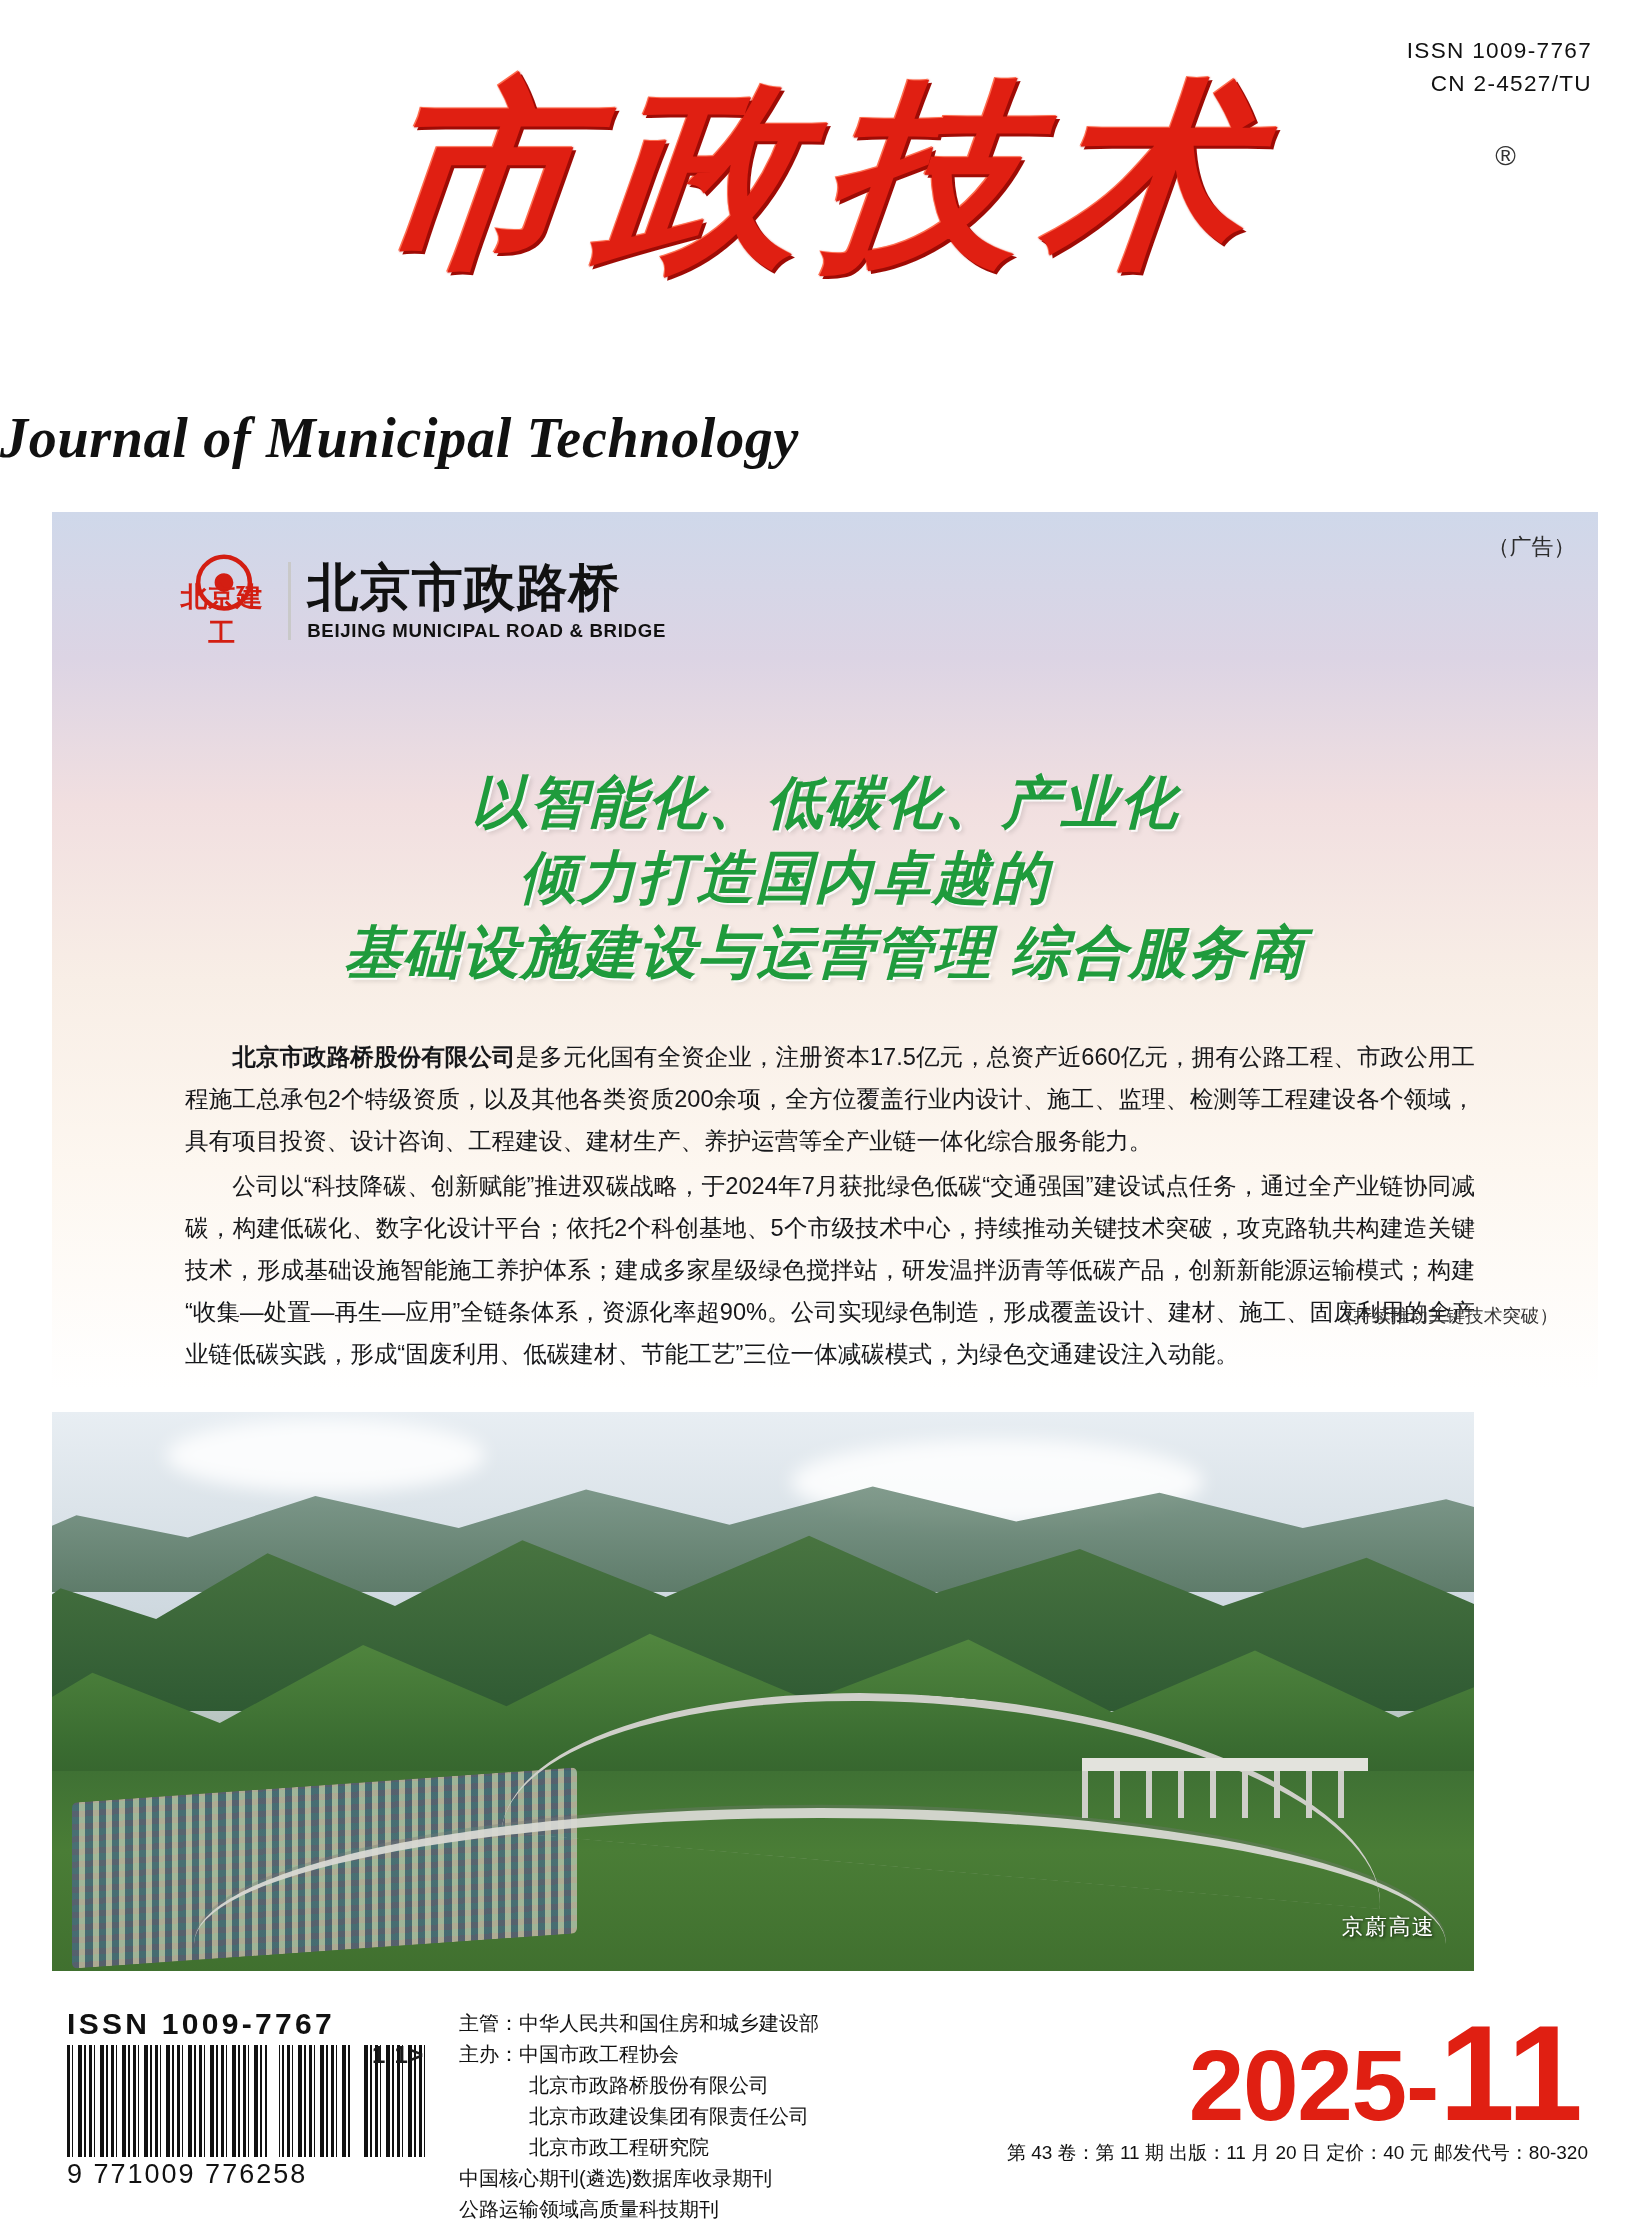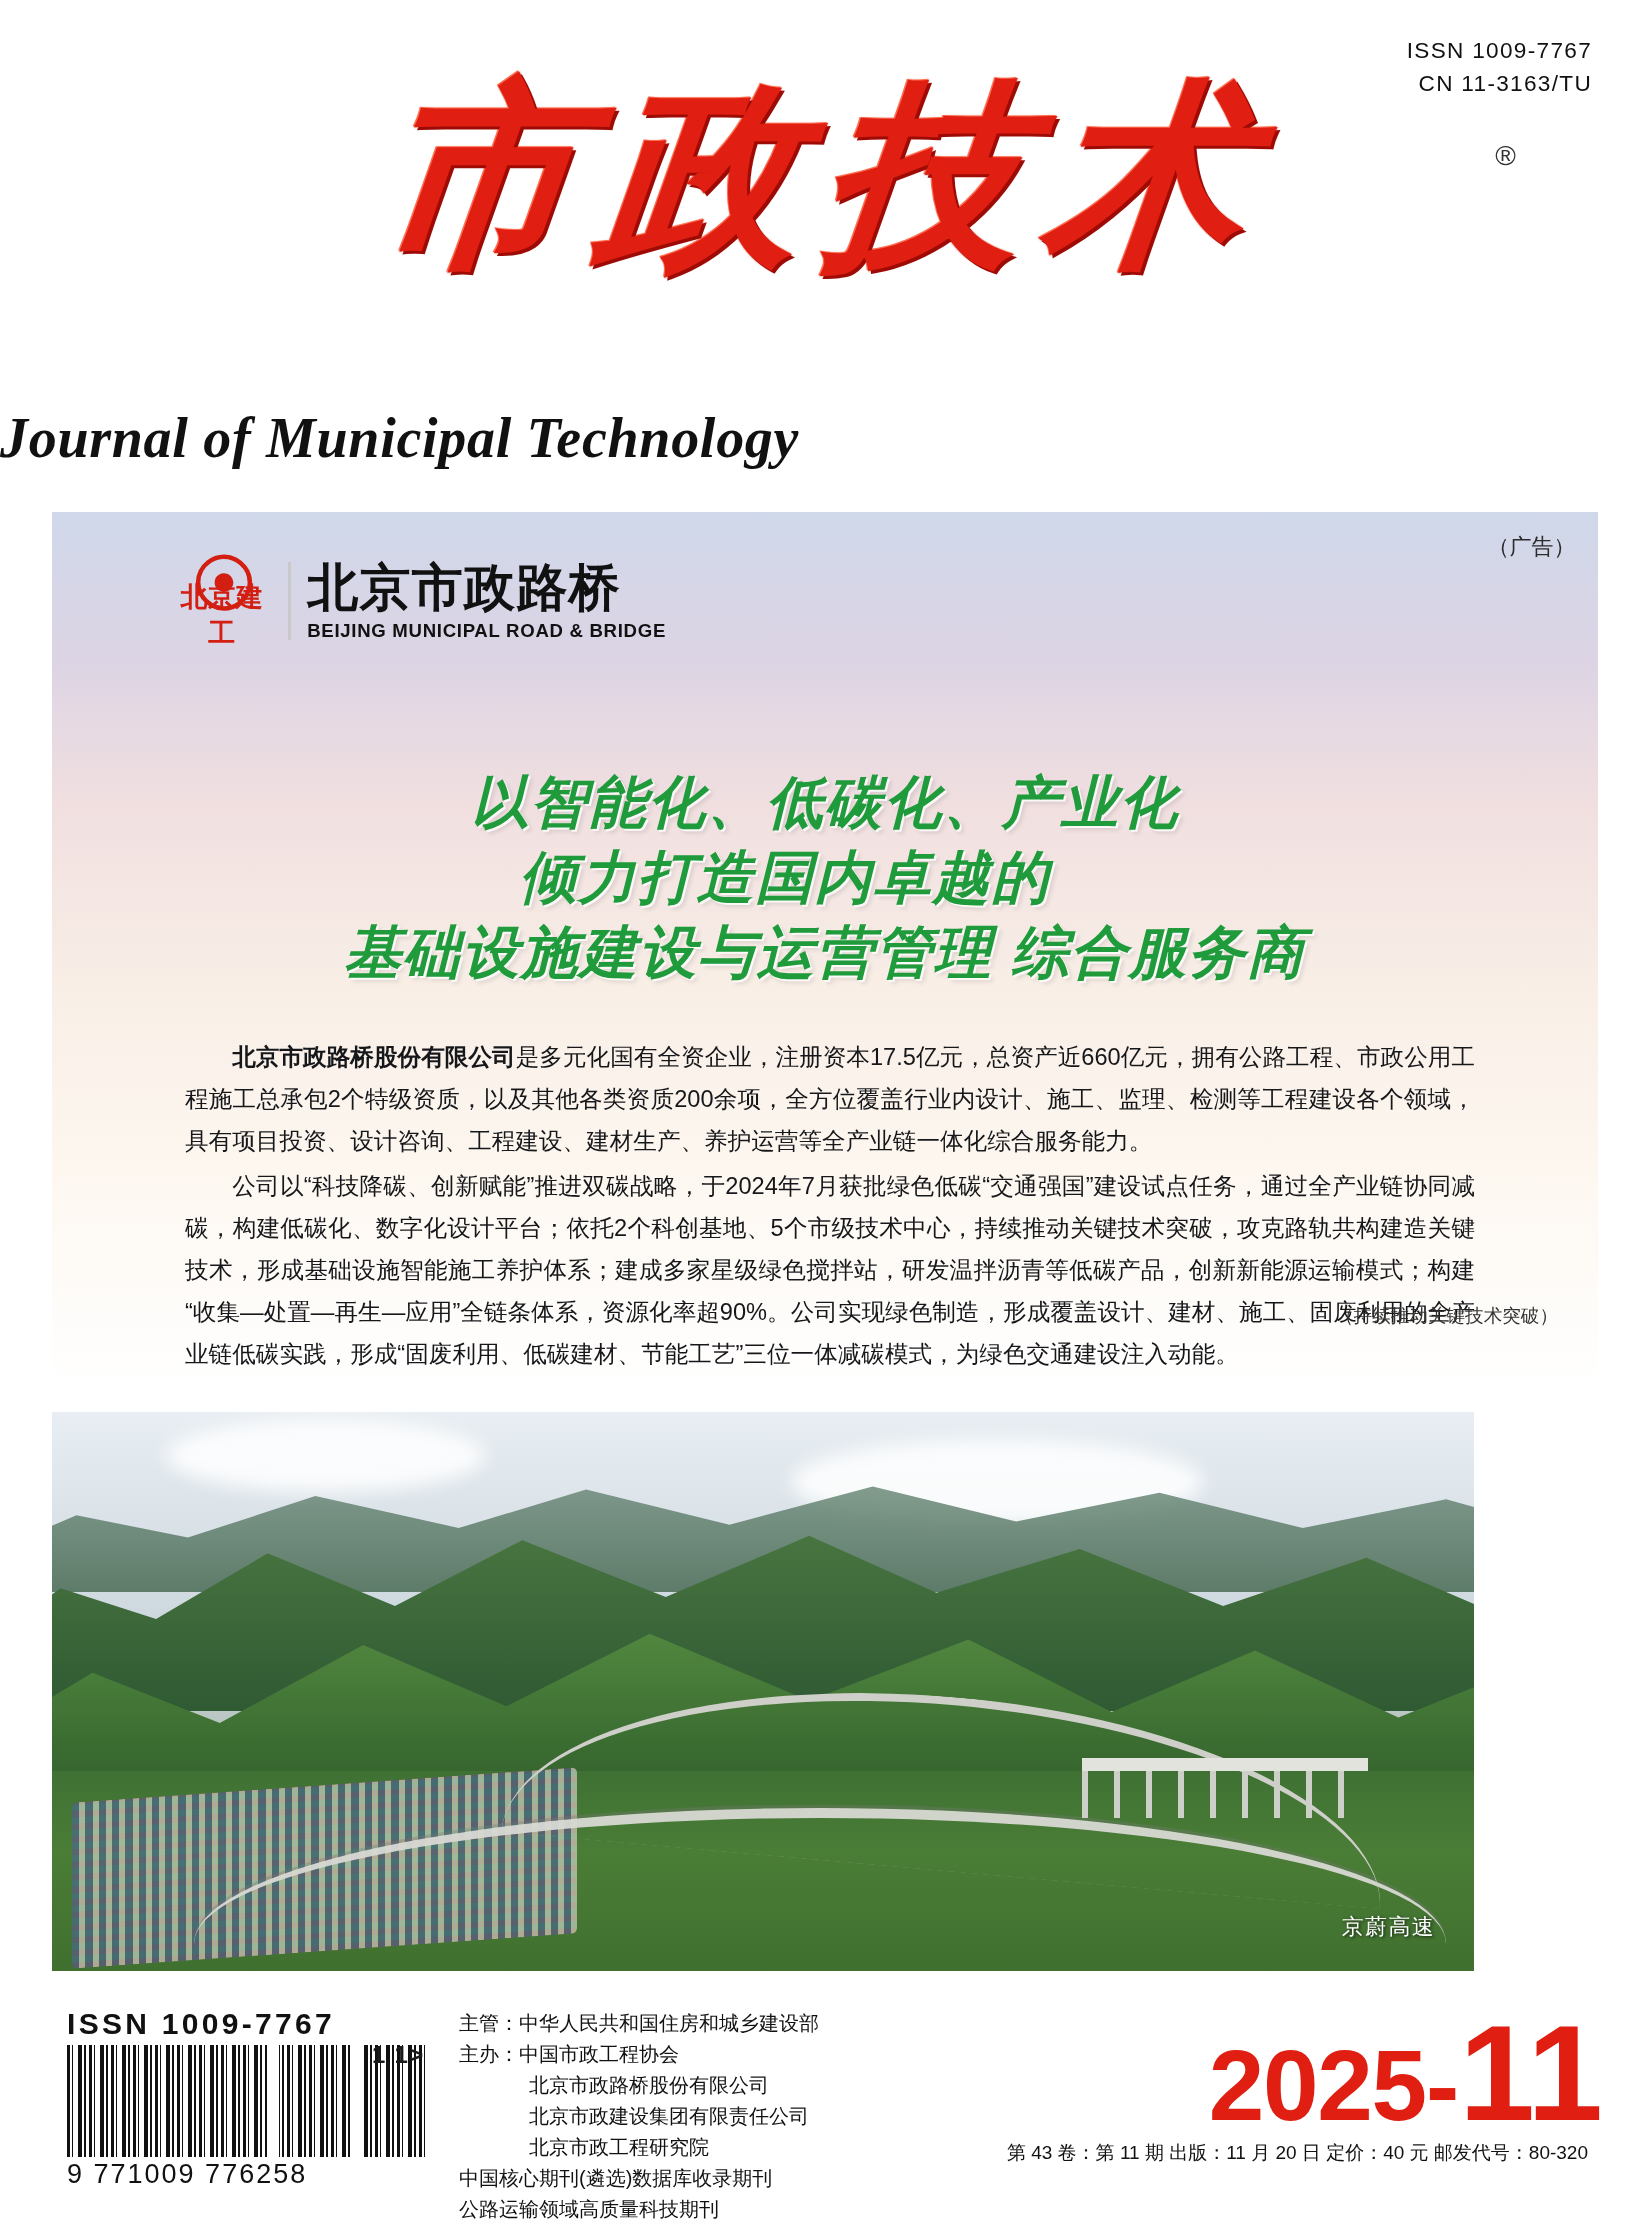--- a/index.html
+++ b/index.html
@@ -361,21 +361,21 @@
     left: 459px;
     top: 16px;
     font-size: 20px;
     line-height: 1.55;
     color: #111;
   }
   .imprint .ind { padding-left: 70px; }
 
   .big-date {
     position: absolute;
-    right: 46px;
+    right: 66px;
     top: 13.3px;
     text-align: right;
     color: #e01f12;
     font-family: "Liberation Sans", sans-serif;
     font-weight: bold;
     line-height: 1;
     white-space: nowrap;
   }
   .big-date .y { font-size: 100px; letter-spacing: -1.3px; }
   .big-date .sep { font-size: 100px; }
@@ -388,21 +388,21 @@
     color: #111;
     white-space: nowrap;
   }
 </style>
 </head>
 <body>
 
 <div class="masthead">
   <div class="issn-block">
     <div>ISSN 1009-7767</div>
-    <div>CN 11-3163/TU</div>
+    <div>CN 2-4527/TU</div>
   </div>
   <div class="logo-cn">市政技术</div>
   <div class="reg-mark">®</div>
   <div class="logo-en">Journal of Municipal Technology</div>
 </div>
 
 <div class="ad-panel">
 
   <div class="ad-tag">（广告）</div>
 

